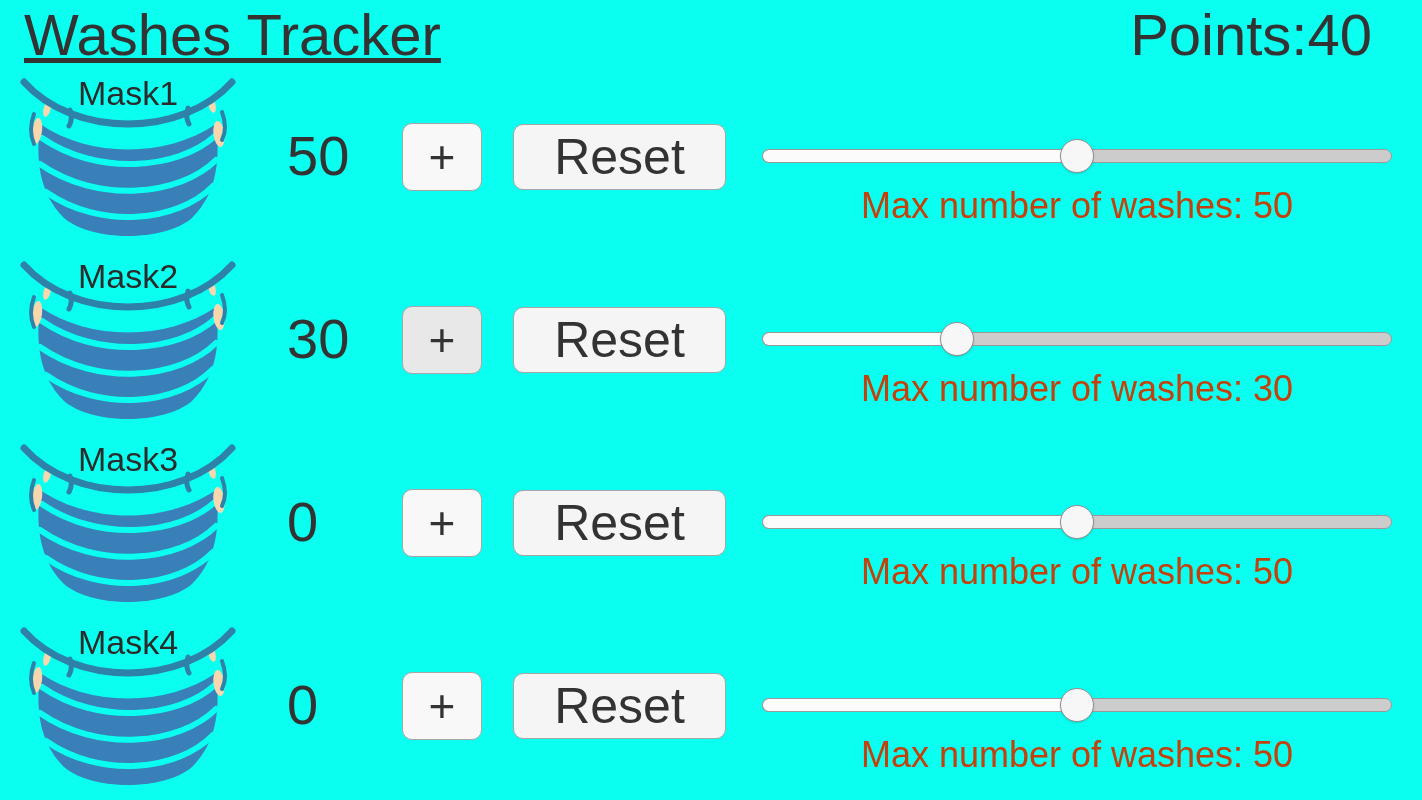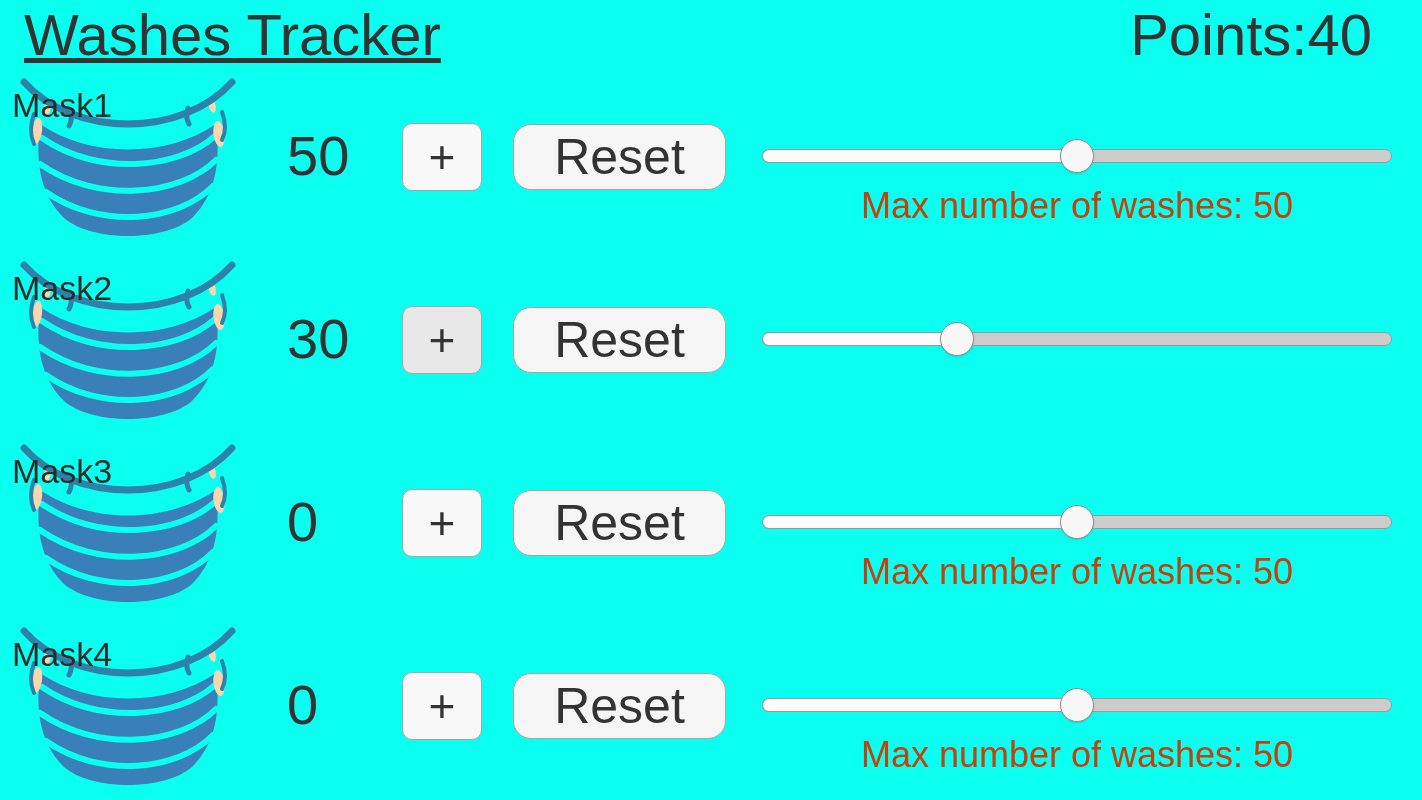--- a/index.html
+++ b/index.html
@@ -21,22 +21,22 @@
     font-size: 58px; line-height: 66px; color: #333333;
     display: flex;
     justify-content: space-between;
   }
 
   .row { position: absolute; left: 0; width: 1422px; height: 183px; }
 
   .mask-wrap { position: absolute; left: 12px; top: 4px; width: 232px; height: 172px; }
   .mask-wrap svg { position: absolute; left: 0; top: 0; }
   .mask-label {
-    position: absolute; left: 0; top: 12px; width: 100%;
-    text-align: left; font-size: 34px; line-height: 38px; color: #2b2b2b;
+    position: absolute; left: 0; top: 0; width: 100%;
+    text-align: center; font-size: 34px; line-height: 38px; color: #2b2b2b;
   }
 
   .count {
     position: absolute; left: 287px; top: 52px;
     font-size: 56px; line-height: 68px; color: #333333;
   }
 
   .btn {
     border: 1px solid #a6a6a6;
     color: #333333;
@@ -47,21 +47,21 @@
   .plus-btn {
     position: absolute; left: 402px; top: 53px;
     width: 80px; height: 68px;
     border-radius: 10px; background: #f8f8f8;
     font-size: 46px;
   }
   .plus-btn.shaded { background: #e8e8e8; }
   .reset-btn {
     position: absolute; left: 513px; top: 54px;
     width: 213px; height: 66px;
-    border-radius: 18px; background: #f5f5f5;
+    border-radius: 10px; background: #f5f5f5;
     font-size: 50px;
   }
 
   .slider { position: absolute; left: 762px; top: 69px; width: 630px; height: 34px; }
   .track-empty {
     position: absolute; left: 0; top: 10px; width: 100%; height: 14px;
     background: #cccccc; border: 1px solid #999999; border-radius: 8px;
   }
   .track-fill {
     position: absolute; left: 0; top: 10px; height: 14px;
@@ -147,20 +147,21 @@
       <div class="mask-label">Mask2</div>
     </div>
     <div class="count">30</div>
     <button class="btn plus-btn shaded">+</button>
     <button class="btn reset-btn">Reset</button>
     <div class="slider">
       <div class="track-empty"></div>
       <div class="track-fill" style="width: 31%;"></div>
       <div class="thumb" style="left: calc(31% - 17px);"></div>
     </div>
+    <div class="slider-label">Max number of washes: 30</div>
   </div>
       <div class="row" style="top: 436px;">
     <div class="mask-wrap">
       <svg width="232" height="172" viewBox="0 0 232 172">
 
         <path d="M28,50 C78,84 154,84 204,50 C208,84 206,118 180,144 C152,168 80,168 52,144 C26,118 24,84 28,50 Z" fill="#3A80B8"></path>
 
         <path d="M30,64 C85,102 165,96 203,62" stroke="#0AFFF0" stroke-width="6" fill="none" stroke-linecap="round"></path>
         <path d="M28,90 C85,130 168,122 204,86" stroke="#0AFFF0" stroke-width="6" fill="none" stroke-linecap="round"></path>
         <path d="M34,118 C88,156 166,148 201,112" stroke="#0AFFF0" stroke-width="6" fill="none" stroke-linecap="round"></path>

